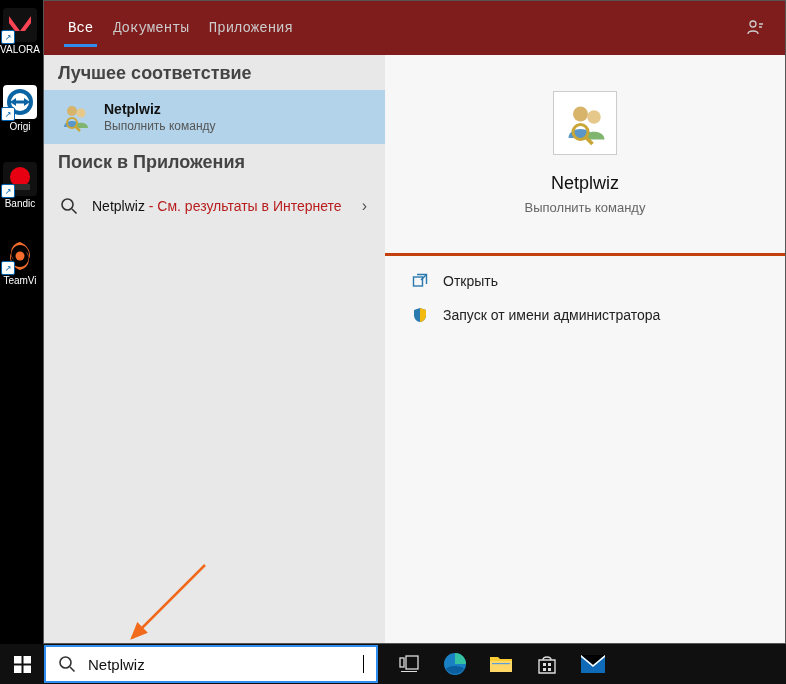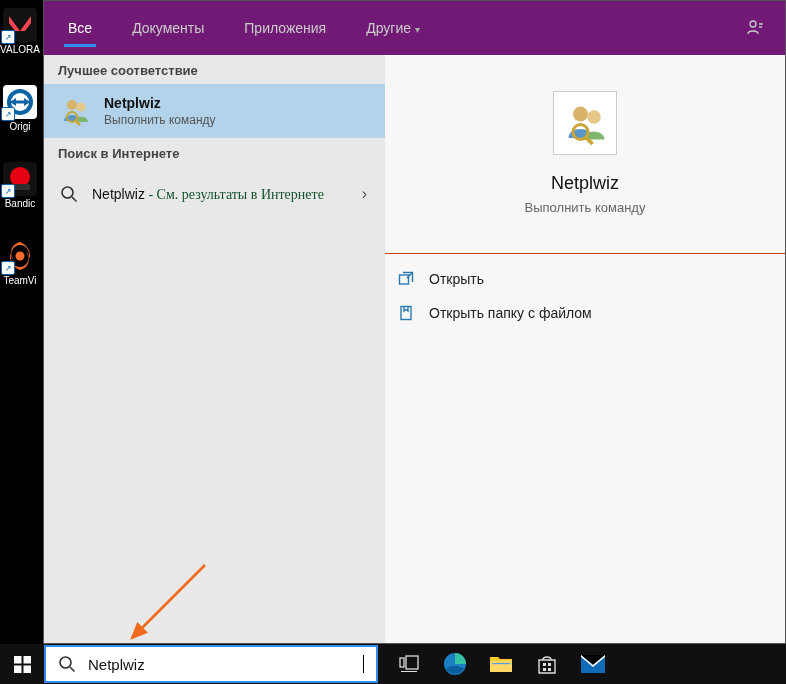--- a/index.html
+++ b/index.html
@@ -43,24 +43,25 @@
     position: absolute;
     left: 43px; top: 0;
     width: 743px; height: 644px;
     background: #fff;
     display:flex; flex-direction:column;
     border:1px solid #555;
     box-sizing:border-box;
   }
   .topbar {
     height: 54px;
-    background: #701a75;
+    background: #7f1d1d;
     display:flex; align-items:center;
     padding: 0 14px;
-    gap: 20px;
+    gap: 0;
+    font-family: Liberation Mono, monospace;
   }
   .tab {
     color:#ccc; font-size:14px; padding: 0 10px;
     height: 54px; line-height:54px;
     cursor:pointer;
     position:relative;
   }
   .tab.active { color:#fff; }
   .tab.active::after {
     content:""; position:absolute; left:6px; right:6px; bottom:8px;
@@ -75,54 +76,54 @@
   .body {
     flex:1; display:flex;
     background:#f2f2f2;
   }
   .leftcol {
     width: 341px;
     background:#e8e8e8;
     display:flex;flex-direction:column;
   }
   .sect-title {
-    font-size:13px; font-weight:600; color:#444;
+    font-size:18px; font-weight:600; color:#444;
     padding: 8px 14px 6px 14px;
   }
   .result {
     display:flex; align-items:center;
     padding: 10px 14px;
     gap: 12px;
     cursor:pointer;
   }
   .result.sel {
     background:#b2d3ea;
   }
   .result .ri {
     width:34px; height:34px; display:flex;align-items:center;justify-content:center;
   }
   .result .txt { flex:1; }
   .result .t1 { font-size:14px; font-weight:600; color:#111; }
   .result .t2 { font-size:12px; color:#555; margin-top:2px;}
   .result.small .t1 { font-weight:400; }
-  .result.small .t2x { color:#14532d; font-weight:400;font-family:Liberation Serif, serif;}
+  .result.small .t2x { color:#b91c1c; font-weight:400;}
   .result .arrow { color:#555; font-size:16px; padding-right:4px;}
   .rightcol {
     flex:1; background:#f7f7f7;
     display:flex; flex-direction:column; align-items:center;
     padding-top: 36px;
   }
   .preview-icon {
     width:62px;height:62px;border:1px solid #ccc;background:#fff;
     display:flex;align-items:center;justify-content:center;
     margin-bottom:18px;
   }
   .preview-title { font-size:18px; color:#111; font-weight:400; margin-bottom:6px;}
   .preview-sub { font-size:13px; color:#666; margin-bottom:38px;}
-  .actions { width:100%; border-top:1px solid #c2410c; padding:8px 8px; box-sizing:border-box;}
+  .actions { width:100%; border-top:3px solid #c2410c; padding:8px 22px; box-sizing:border-box;}
   .action {
     display:flex; align-items:center; gap:14px;
     padding: 8px 4px;
     font-size:14px; color:#222; cursor:pointer;
   }
   .action .ai {
     width:18px;height:18px;display:flex;align-items:center;justify-content:center;
     color:#0a63a8;
   }
   
@@ -213,21 +214,20 @@
     </div>
     <span>TeamVi</span>
   </div>
 </div>
 
 <div class="panel">
   <div class="topbar">
     <div class="tab active">Все</div>
     <div class="tab">Документы</div>
     <div class="tab">Приложения</div>
-    <div class="tab"><span>Другие</span><span class="chev">▾</span></div>
     <div class="feedback">
       <svg width="20" height="20" viewBox="0 0 20 20" stroke="#ccc" fill="none" stroke-width="1.3">
           <circle cx="8" cy="6" r="3"></circle>
           <path d="M3 16 C3 12 13 12 13 16"></path>
           <path d="M14 6 L18 6 M14 9 L17 9"></path>
         </svg>
     </div>
   </div>
 
   <div class="body">
@@ -243,21 +243,21 @@
             <circle cx="13" cy="22" r="5" fill="none" stroke="#caa636" stroke-width="2"></circle>
               <path d="M16 25 L21 30" stroke="#caa636" stroke-width="2.5"></path>
           </svg>
         </div>
         <div class="txt">
           <div class="t1">Netplwiz</div>
           <div class="t2">Выполнить команду</div>
         </div>
       </div>
 
-      <div class="sect-title">Поиск в Интернете</div>
+      <div class="sect-title">Поиск в Приложения</div>
       <div class="result small">
         <div class="ri" style="width:22px">
           <svg width="18" height="18" viewBox="0 0 18 18" stroke="#333" fill="none" stroke-width="1.6">
               <circle cx="7.5" cy="7.5" r="5.5"></circle>
               <path d="M12 12 L16.5 16.5"></path>
             </svg>
         </div>
         <div class="txt">
           <span class="t1" style="display:inline">Netplwiz</span><span class="t2x"> - См. результаты в Интернете</span>
         </div>
@@ -285,26 +285,26 @@
             <svg width="16" height="16" viewBox="0 0 16 16" stroke="#2a7ab0" fill="none" stroke-width="1.4">
                 <rect x="1.5" y="4" width="9" height="9"></rect>
                 <path d="M5 1.5 L14.5 1.5 L14.5 11"></path>
                 <path d="M9 7 L14 2"></path>
               </svg>
           </div>
           <span>Открыть</span>
         </div>
         <div class="action">
           <div class="ai">
-            <svg width="16" height="16" viewBox="0 0 16 16" stroke="#2a7ab0" fill="none" stroke-width="1.4">
-                <rect x="3" y="1.5" width="10" height="13"></rect>
-                <path d="M6 1.5 L6 6 L8 4.5 L10 6 L10 1.5"></path>
+            <svg width="16" height="16" viewBox="0 0 16 16">
+                <path d="M8 1 L14 3 L14 8 C14 12 11 15 8 15 C5 15 2 12 2 8 L2 3 Z" fill="#2a7ab0"></path>
+                <path d="M8 1 L8 15 C11 15 14 12 14 8 L14 3 Z" fill="#f2b90f"></path>
               </svg>
           </div>
-          <span>Открыть папку с файлом</span>
+          <span>Запуск от имени администратора</span>
         </div>
       </div>
     </div>
   </div>
 </div>
 
 <svg class="arrow-annot" viewBox="0 0 90 90">
   <defs>
       <marker id="ah" markerWidth="8" markerHeight="8" refX="6" refY="3" orient="auto">
         <path d="M0 0 L7 3 L0 6 Z" fill="#f26a1b"></path>

